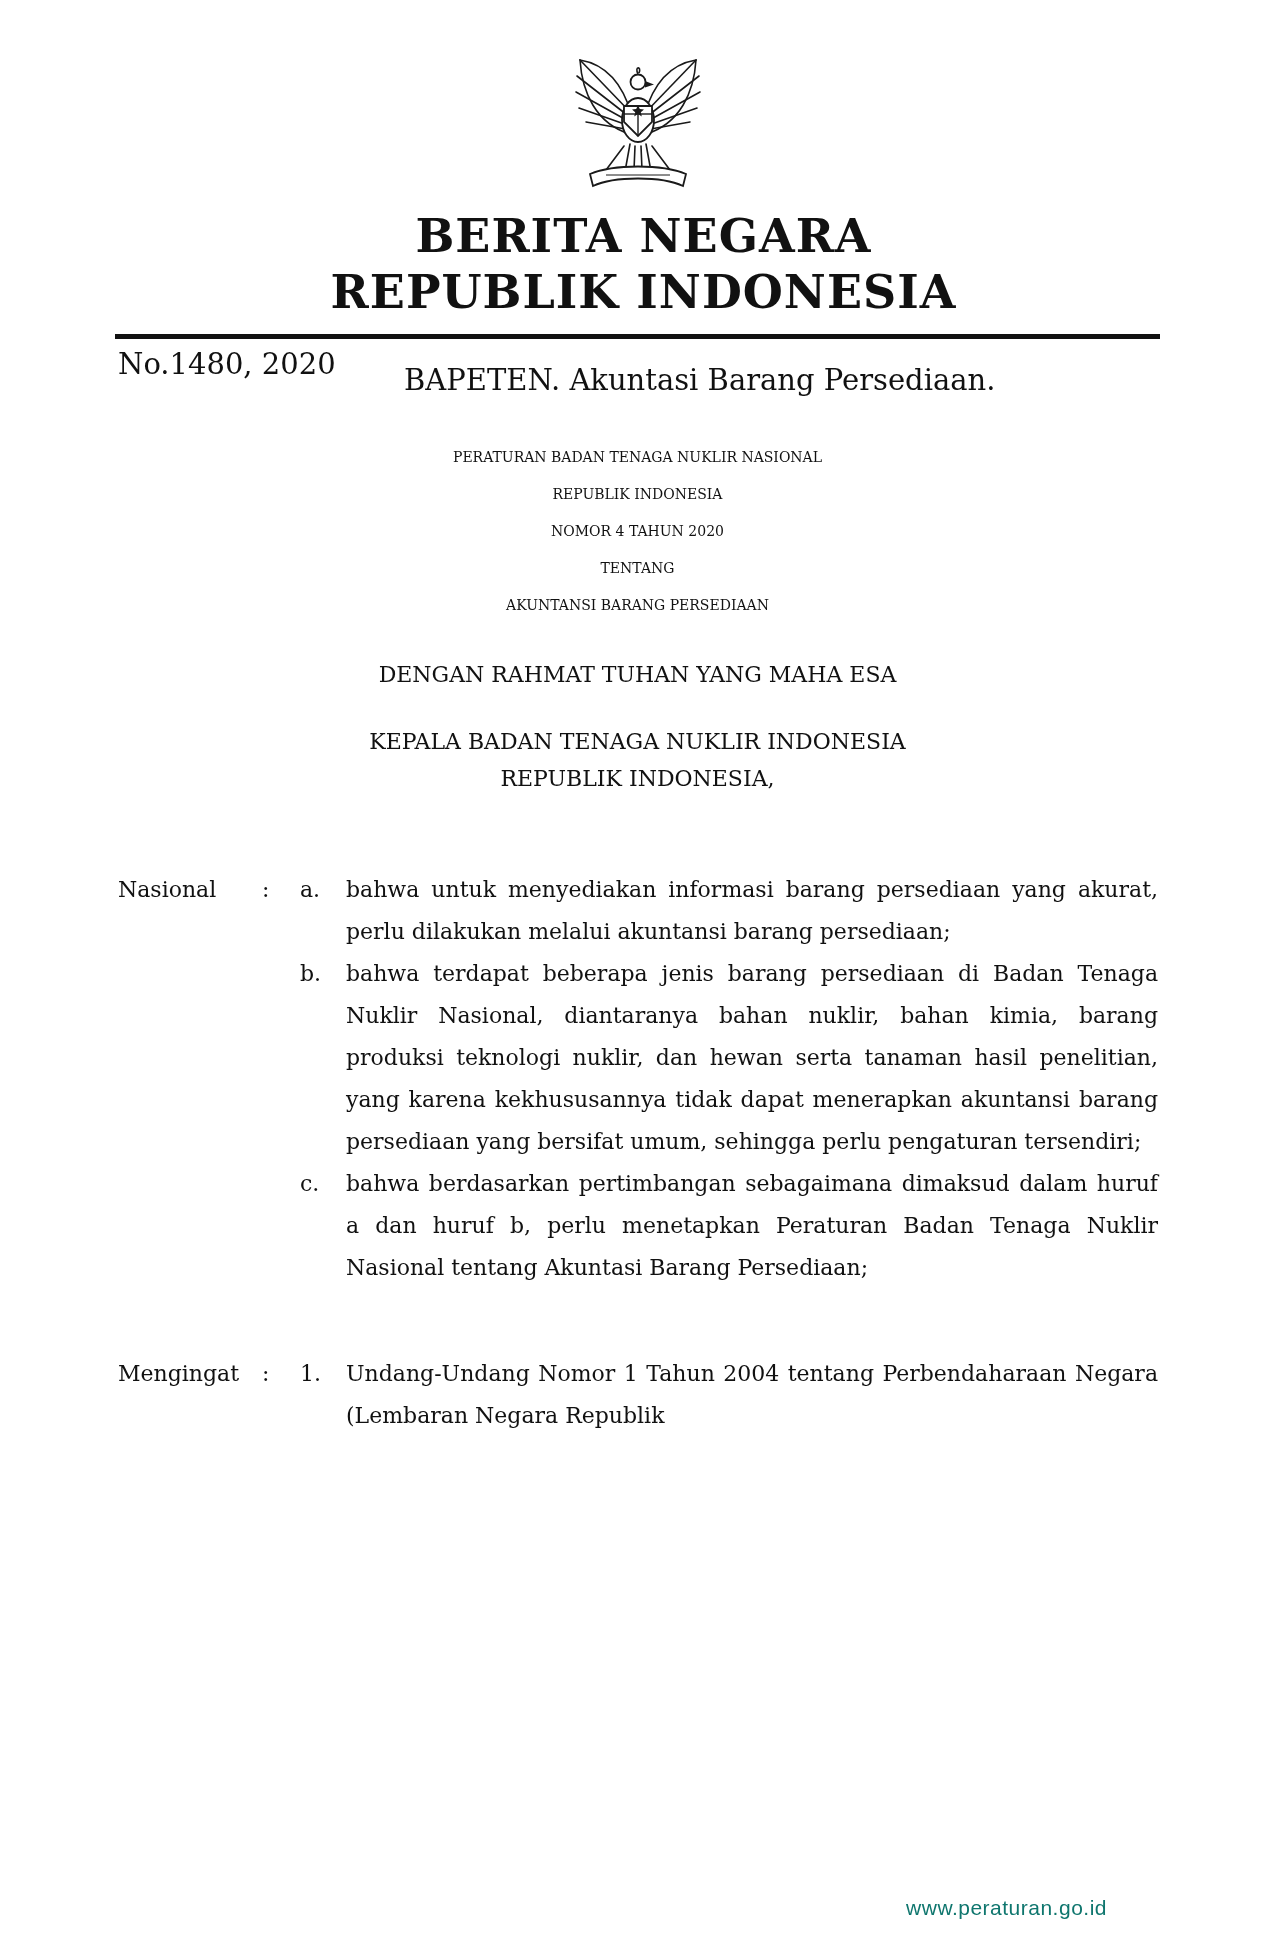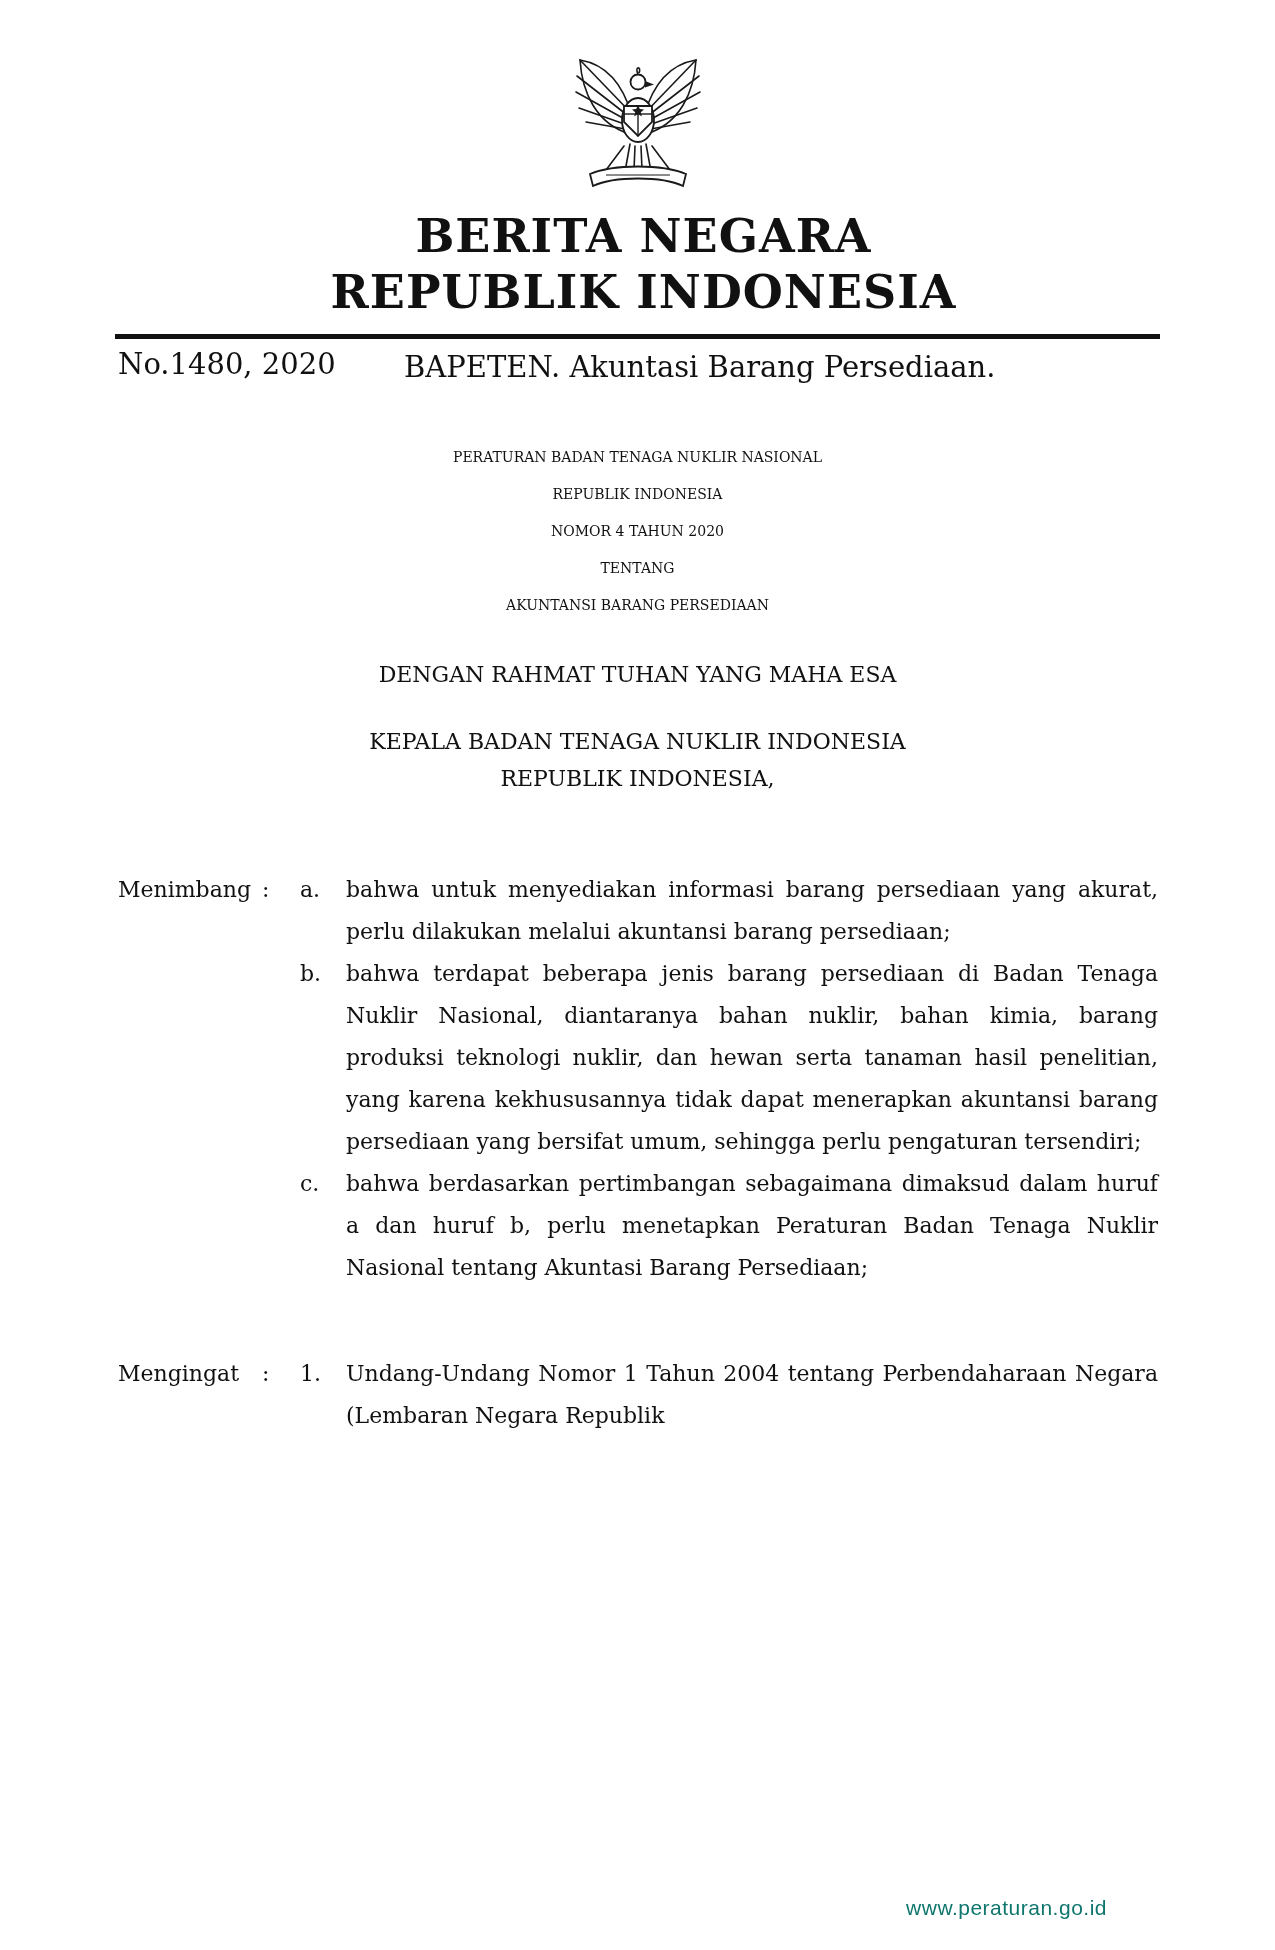--- a/index.html
+++ b/index.html
@@ -11,21 +11,21 @@
   .emblem-wrap { width: 100%; display: flex; justify-content: center; padding-top: 42px; }
   .emblem-wrap svg { display: block; }
 
   .masthead { text-align: center; margin-top: 14px; padding-left: 12px; }
   .masthead-title { font-weight: 700; font-size: 46px; line-height: 56px; letter-spacing: 1px; font-family: "DejaVu Serif", serif; }
 
   .rule { height: 5px; background: #111; margin: 14px 115px 0 115px; }
 
   .issue-row { position: relative; margin: 8px 118px 0 118px; font-size: 29px; height: 34px; }
   .issue-no { position: absolute; left: 0; top: 0; }
-  .issue-subject { position: absolute; left: 286px; top: 3px; }
+  .issue-subject { position: absolute; left: 286px; top: 16px; }
 
   .title-block { text-align: center; margin-top: 58px; font-size: 14px; line-height: 37px; }
   .title-block .line { display: block; }
   .invocation { text-align: center; margin-top: 38px; font-size: 22px; }
   .authority { text-align: center; margin-top: 36px; font-size: 22px; line-height: 37px; }
   .authority .line { display: block; }
 
   .clauses { margin: 72px 117px 0 118px; font-size: 22px; line-height: 42px; }
   .clause-section { margin-top: 0; }
   .clause-section + .clause-section { margin-top: 64px; }
@@ -112,21 +112,21 @@
 
   <div class="authority">
     <span class="line">KEPALA BADAN TENAGA NUKLIR INDONESIA</span>
     <span class="line">REPUBLIK INDONESIA,</span>
   </div>
 
   <div class="clauses">
 
     <section class="clause-section">
       <div class="clause-row">
-        <div class="clause-label">Menimbang</div>
+        <div class="clause-label">Nasional</div>
         <div class="clause-colon">:</div>
         <div class="item-marker">a.</div>
         <div class="item-text">bahwa untuk menyediakan informasi barang persediaan yang akurat, perlu dilakukan melalui akuntansi barang persediaan;</div>
       </div>
       <div class="clause-row">
         <div class="clause-label"></div>
         <div class="clause-colon"></div>
         <div class="item-marker">b.</div>
         <div class="item-text">bahwa terdapat beberapa jenis barang persediaan di Badan Tenaga Nuklir Nasional, diantaranya bahan nuklir, bahan kimia, barang produksi teknologi nuklir, dan hewan serta tanaman hasil penelitian, yang karena kekhususannya tidak dapat menerapkan akuntansi barang persediaan yang bersifat umum, sehingga perlu pengaturan tersendiri;</div>
       </div>

